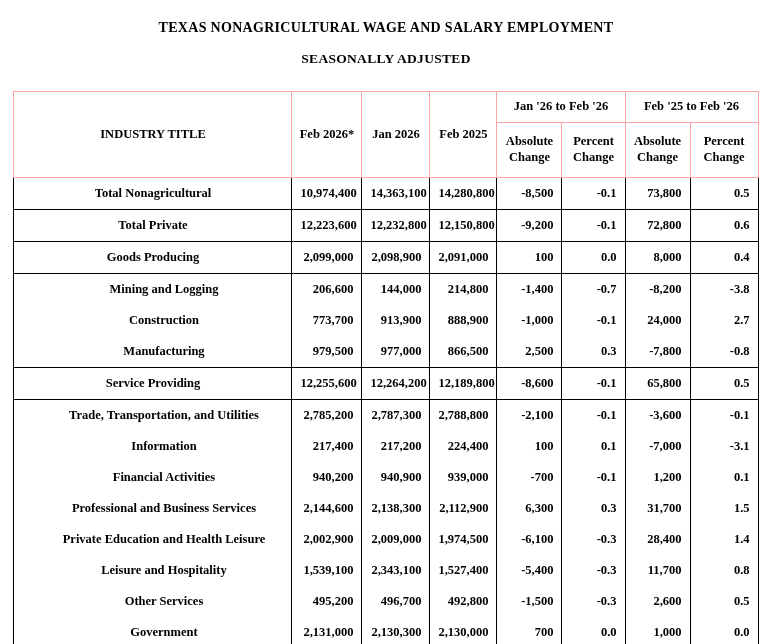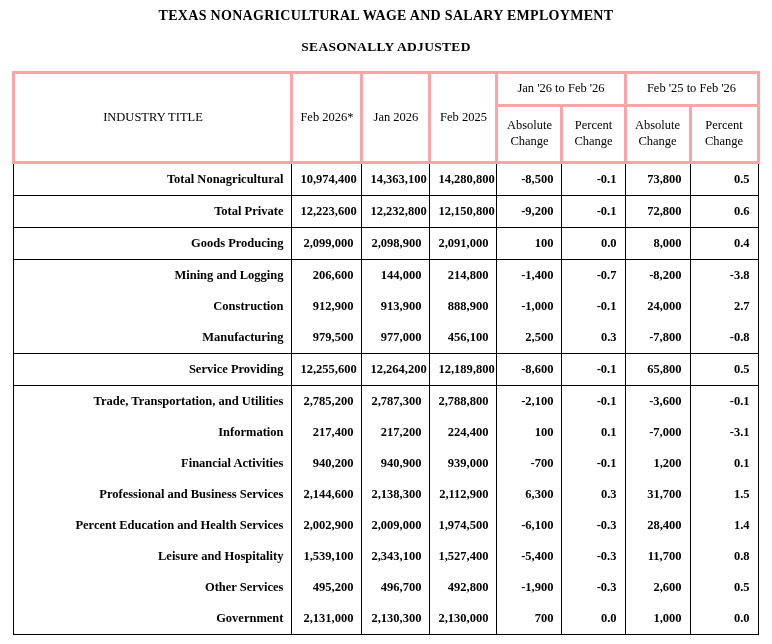--- a/index.html
+++ b/index.html
@@ -12,61 +12,61 @@
     height: 644px;
     font-family: "Liberation Serif", "DejaVu Serif", serif;
     color: #000;
     font-weight: bold;
     overflow: hidden;
   }
   .page-title {
     text-align: center;
     font-size: 14px;
     letter-spacing: 0.3px;
-    padding-top: 8px;
+    padding-top: 20px;
   }
   .page-subtitle {
     text-align: center;
     font-size: 13.5px;
     letter-spacing: 0.3px;
     margin-top: 15px;
-    margin-bottom: 16px;
+    margin-bottom: 24px;
   }
   table.emp {
     width: 744px;
     margin: 0 auto;
     border-collapse: collapse;
     border: 1px solid #000;
     table-layout: fixed;
   }
   table.emp th {
-    border: 3px solid #fca5a5;
+    border: 1px solid #fca5a5;
     font-size: 12.5px;
-    font-weight: normal;
+    font-weight: bold;
     text-align: center;
     vertical-align: middle;
     padding: 2px 3px;
     line-height: 1.25;
   }
   th.span-head { height: 26px; }
   th.sub-head  { height: 50px; }
   table.emp td {
     border-left: 1px solid #000;
     border-right: 1px solid #000;
     border-top: none;
     border-bottom: none;
     font-size: 12.5px;
     font-weight: bold;
     height: 31px;
     vertical-align: middle;
     padding: 0 8px;
     white-space: nowrap;
     overflow: hidden;
   }
-  td.industry { text-align: right; padding-left: 8px; }
+  td.industry { text-align: center; padding-left: 8px; }
   td.industry.indent { padding-left: 30px; }
   td.num { text-align: right; }
   tr.divider td { border-bottom: 1px solid #000; }
 </style>
 </head>
 <body>
 
 <div class="page-title">TEXAS NONAGRICULTURAL WAGE AND SALARY EMPLOYMENT</div>
 <div class="page-subtitle">SEASONALLY ADJUSTED</div>
 
@@ -133,33 +133,33 @@
         <td class="num">206,600</td>
         <td class="num">144,000</td>
         <td class="num">214,800</td>
         <td class="num">-1,400</td>
         <td class="num">-0.7</td>
         <td class="num">-8,200</td>
         <td class="num">-3.8</td>
       </tr>
       <tr>
         <td class="industry indent">Construction</td>
-        <td class="num">912,900</td>
+        <td class="num">773,700</td>
         <td class="num">913,900</td>
         <td class="num">888,900</td>
         <td class="num">-1,000</td>
         <td class="num">-0.1</td>
         <td class="num">24,000</td>
         <td class="num">2.7</td>
       </tr>
       <tr class="divider">
         <td class="industry indent">Manufacturing</td>
         <td class="num">979,500</td>
         <td class="num">977,000</td>
-        <td class="num">456,100</td>
+        <td class="num">866,500</td>
         <td class="num">2,500</td>
         <td class="num">0.3</td>
         <td class="num">-7,800</td>
         <td class="num">-0.8</td>
       </tr>
       <tr class="divider">
         <td class="industry">Service Providing</td>
         <td class="num">12,255,600</td>
         <td class="num">12,264,200</td>
         <td class="num">12,189,800</td>
@@ -202,21 +202,21 @@
         <td class="industry indent">Professional and Business Services</td>
         <td class="num">2,144,600</td>
         <td class="num">2,138,300</td>
         <td class="num">2,112,900</td>
         <td class="num">6,300</td>
         <td class="num">0.3</td>
         <td class="num">31,700</td>
         <td class="num">1.5</td>
       </tr>
       <tr>
-        <td class="industry indent">Percent Education and Health Services</td>
+        <td class="industry indent">Private Education and Health Leisure</td>
         <td class="num">2,002,900</td>
         <td class="num">2,009,000</td>
         <td class="num">1,974,500</td>
         <td class="num">-6,100</td>
         <td class="num">-0.3</td>
         <td class="num">28,400</td>
         <td class="num">1.4</td>
       </tr>
       <tr>
         <td class="industry indent">Leisure and Hospitality</td>
@@ -226,21 +226,21 @@
         <td class="num">-5,400</td>
         <td class="num">-0.3</td>
         <td class="num">11,700</td>
         <td class="num">0.8</td>
       </tr>
       <tr>
         <td class="industry indent">Other Services</td>
         <td class="num">495,200</td>
         <td class="num">496,700</td>
         <td class="num">492,800</td>
-        <td class="num">-1,900</td>
+        <td class="num">-1,500</td>
         <td class="num">-0.3</td>
         <td class="num">2,600</td>
         <td class="num">0.5</td>
       </tr>
       <tr class="divider">
         <td class="industry indent">Government</td>
         <td class="num">2,131,000</td>
         <td class="num">2,130,300</td>
         <td class="num">2,130,000</td>
         <td class="num">700</td>

